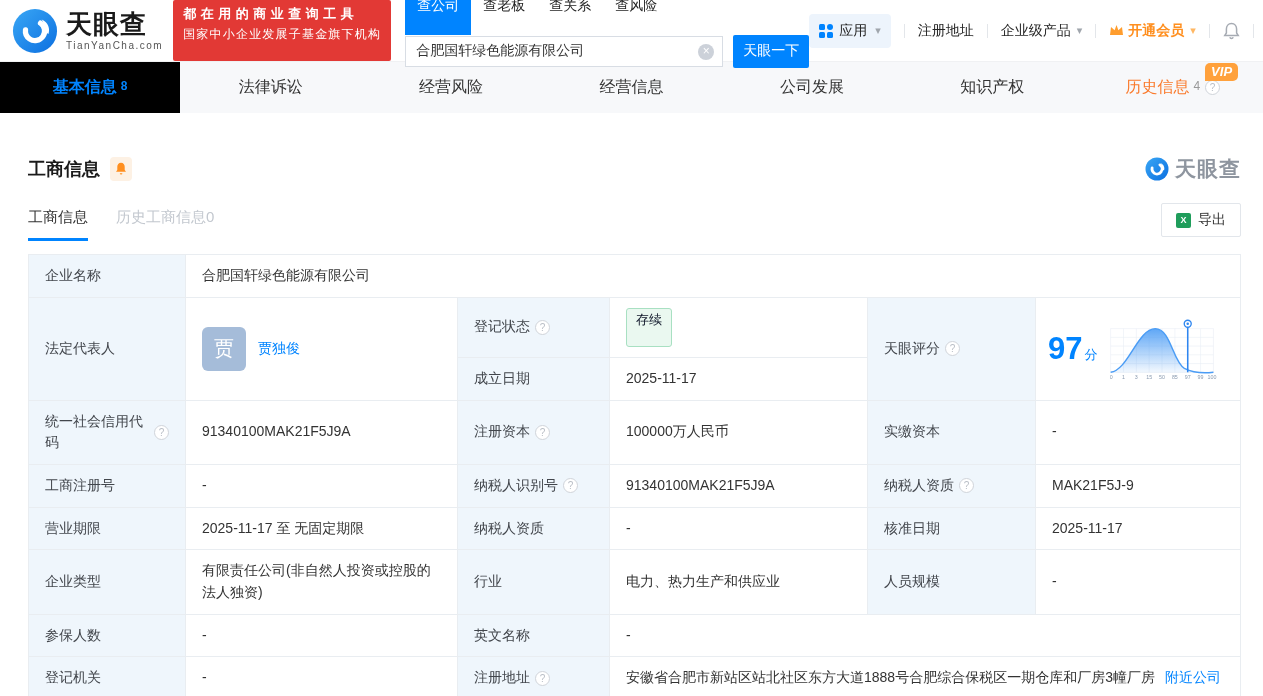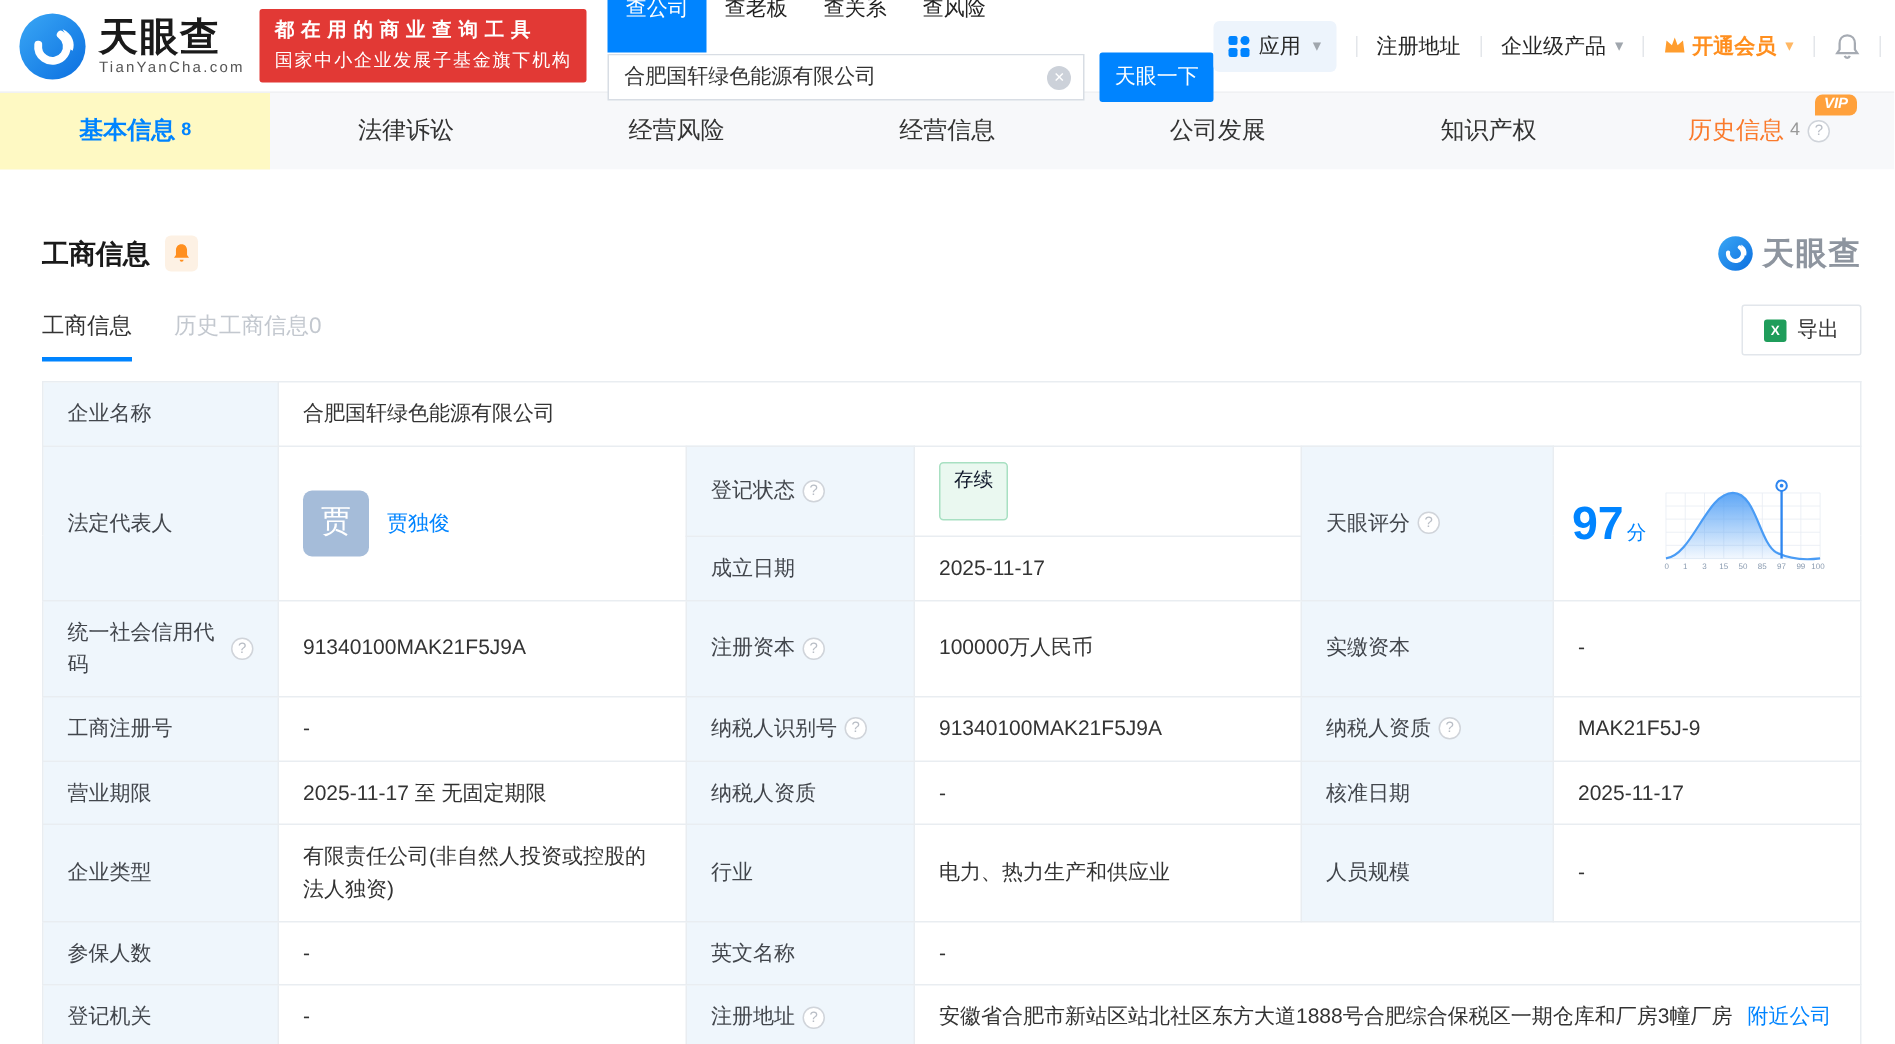--- a/index.html
+++ b/index.html
@@ -6,21 +6,21 @@
   html,body { background:#fff; }
   body { width:1263px; font-family:"Liberation Sans","DejaVu Sans",sans-serif; color:#333; }
   .page { width:1263px; height:696px; overflow:hidden; background:#fff; }
 
   
   .topbar { height:61px; display:flex; align-items:center; padding:0 12px 0 12px; background:#fff; }
   .logo { display:flex; align-items:center; gap:8px; cursor:pointer; }
   .logo-icon svg { display:block; }
   .logo-name { font-size:26px; font-weight:bold; color:#1a1a1a; line-height:1; letter-spacing:1px; }
   .logo-domain { font-size:10px; color:#555; letter-spacing:1.5px; margin-top:3px; }
-  .banner { background:#e23935; color:#fff; margin-left:10px; padding:5px 10px 6px; border-radius:2px; cursor:pointer; }
+  .banner { background:#e23935; color:#fff; margin-left:10px; padding:5px 10px 18px; border-radius:2px; cursor:pointer; }
   .banner-line1 { font-size:13px; font-weight:bold; letter-spacing:4.5px; white-space:nowrap; }
   .banner-line2 { font-size:12px; letter-spacing:1.2px; margin-top:3px; white-space:nowrap; }
 
   .search-block { margin-left:14px; }
   .search-tabs { display:flex; align-items:flex-end; gap:0; font-size:14px; }
   .search-tab { padding:3px 12px 20px; color:#222; cursor:pointer; }
   .search-tab.active { background:#0084ff; color:#fff; }
   .search-row { display:flex; align-items:center; }
   .search-input-wrap { position:relative; width:318px; height:31px; border:1px solid #d8dde4; background:#fff; display:flex; align-items:center; }
   .search-input-wrap input { border:none; outline:none; width:100%; height:100%; padding:0 32px 0 10px; font-size:14px; color:#333; font-family:inherit; }
@@ -34,26 +34,26 @@
   .grid-icon i:nth-child(2) { border-radius:50%; }
   .caret { color:#a0a6ad; font-size:11px; margin-left:2px; }
   .sep { width:1px; height:14px; background:#e3e6ea; }
   .nav-link { cursor:pointer; display:flex; align-items:center; gap:4px; color:#262626; text-decoration:none; }
   .nav-vip { color:#ff8f1f; font-weight:bold; }
   .bell-btn { cursor:pointer; display:flex; align-items:center; }
 
   
   .main-tabs { display:flex; height:52px; background:#f7f8fa; border-top:1px solid #f0f1f3; }
   .main-tab { flex:1; display:flex; align-items:center; justify-content:center; font-size:16px; color:#333; cursor:pointer; }
-  .main-tab.active { background:#fef9c3; color:#0084ff; font-weight:bold; }
+  .main-tab.active { background:#000000; color:#0084ff; font-weight:bold; }
   .tab-inner { position:relative; display:flex; align-items:center; }
   .tab-badge { font-size:12px; margin-left:4px; position:relative; top:-2px; }
   .main-tab.history { color:#fa7a2c; }
   .main-tab.history .tab-badge { color:#999; }
-  .vip-badge { position:absolute; top:-14px; right:-18px; background:#ffa13c; color:#fff; font-size:10px; font-weight:bold; font-style:italic; padding:1px 6px 2px; border-radius:5px 5px 5px 0;text-align:right; }
+  .vip-badge { position:absolute; top:-14px; right:-18px; background:#ffa13c; color:#fff; font-size:13px; font-weight:bold; font-style:italic; padding:1px 6px 2px; border-radius:5px 5px 5px 0;text-align:right; }
   .help-circle { display:inline-block; width:15px; height:15px; border:1px solid #d0d4da; border-radius:50%; color:#b9bec6; font-size:10px; line-height:14px; text-align:center; margin-left:5px; background:#fff; cursor:pointer; flex:none; }
 
   
   .content { padding:0 22px 14px 28px; background:#fff; }
   .section-head { display:flex; justify-content:space-between; align-items:center; padding-top:42px; }
   .section-title { font-size:18px; font-weight:bold; color:#1a1a1a; display:flex; align-items:center; gap:10px; }
   .bell-chip { width:22px; height:24px; background:#fdf1e4; border-radius:4px; display:flex; align-items:center; justify-content:center; cursor:pointer; }
   .watermark { display:flex; align-items:center; gap:6px; color:#8e959f; font-size:21px; font-weight:bold; letter-spacing:1px; }
 
   .subtab-row { display:flex; justify-content:space-between; align-items:flex-end; margin-top:20px; }

